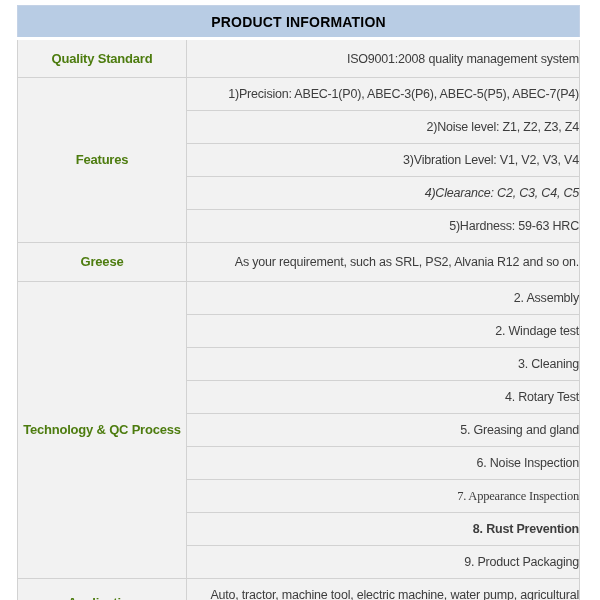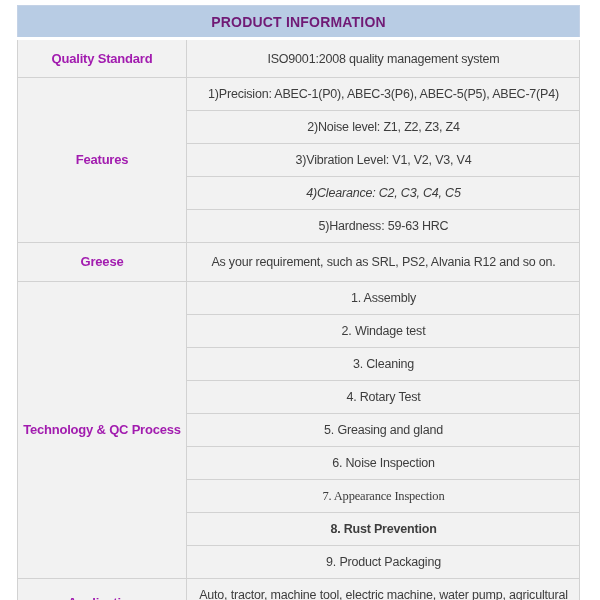--- a/index.html
+++ b/index.html
@@ -22,43 +22,43 @@
     table-layout: fixed;
   }
   th.table-title {
     height: 29px;
     background: #b8cce4;
     border: 1px solid #c4d2e6;
     border-bottom: 3px solid #ffffff;
     font-size: 14px;
     font-weight: bold;
     letter-spacing: 0.2px;
-    color: #701a75;
+    color: #000000;
     text-align: center;
     vertical-align: middle;
   }
   td {
     background: #f2f2f2;
     border: 1px solid #d2d2d2;
     vertical-align: middle;
     font-size: 12.5px;
     letter-spacing: -0.2px;
     color: #3d3d3d;
     line-height: 16px;
   }
   td.label-cell {
     font-weight: bold;
     font-size: 13px;
-    color: #a21caf;
+    color: #4d7c0f;
     text-align: center;
     padding: 2px 4px;
   }
   td.value-cell {
-    text-align: center;
-    padding: 3px 8px 3px 9px;
+    text-align: right;
+    padding: 3px 0 3px 9px;
   }
 </style>
 </head>
 <body>
 
 <div class="page">
   <table class="product-table">
     <colgroup>
       <col style="width:169px">
       <col style="width:393px">
@@ -88,21 +88,21 @@
         </tr>
         <tr>
           <td class="value-cell" style="height: 26px; margin-left: 8px;">5)Hardness: 59-63 HRC</td>
         </tr>
         <tr>
           <td class="label-cell" rowspan="1">Greese</td>
           <td class="value-cell" style="height: 32px;">As your requirement, such as SRL, PS2, Alvania R12 and so on.</td>
         </tr>
         <tr>
           <td class="label-cell" rowspan="9">Technology &amp; QC Process</td>
-          <td class="value-cell" style="height: 26px;">1. Assembly</td>
+          <td class="value-cell" style="height: 26px;">2. Assembly</td>
         </tr>
         <tr>
           <td class="value-cell" style="height: 26px;">2. Windage test</td>
         </tr>
         <tr>
           <td class="value-cell" style="height: 26px;">3. Cleaning</td>
         </tr>
         <tr>
           <td class="value-cell" style="height: 26px; margin-top: 10px;">4. Rotary Test</td>
         </tr>

